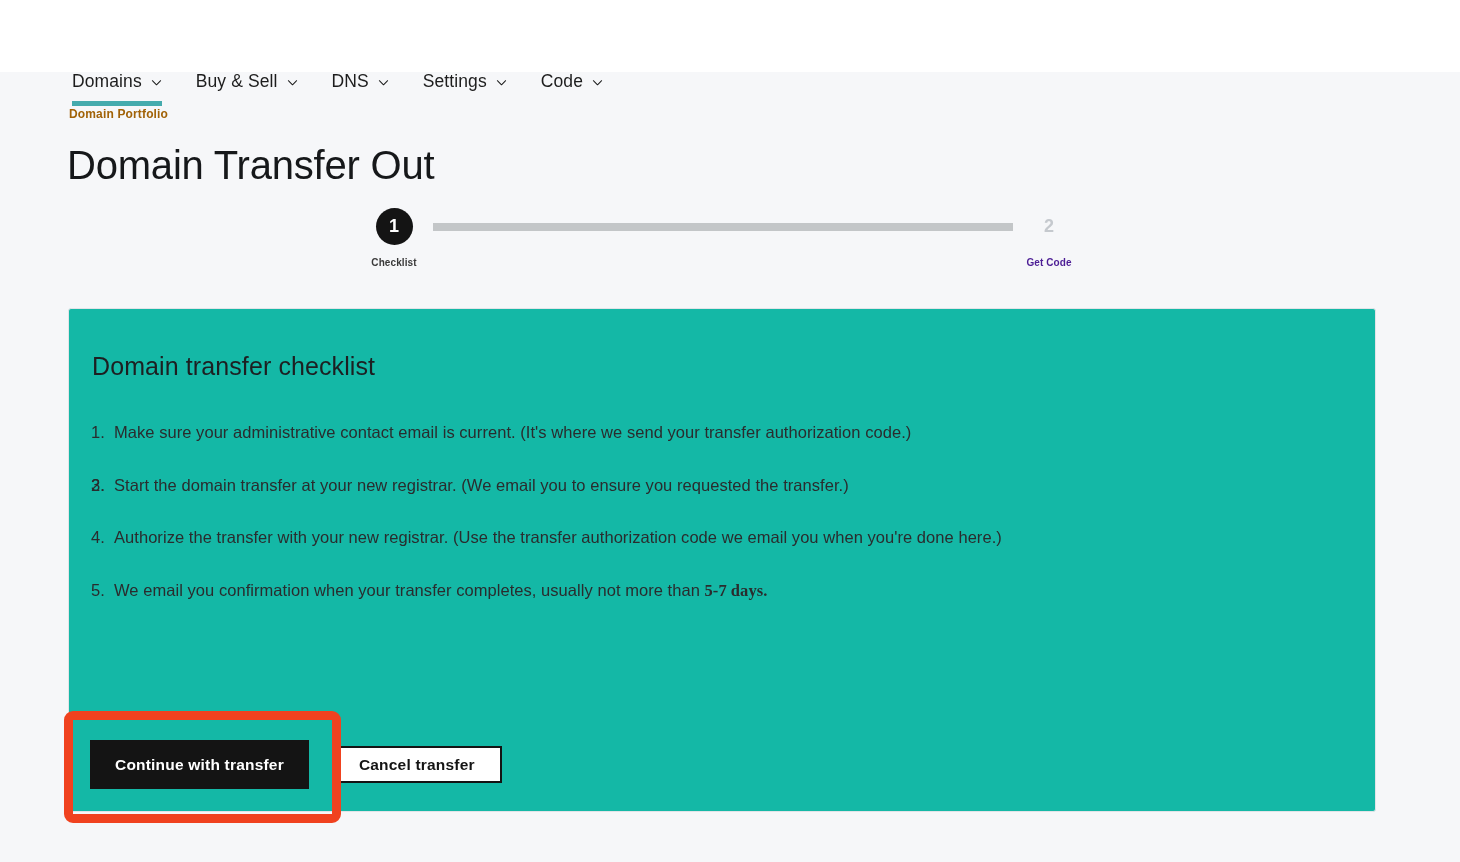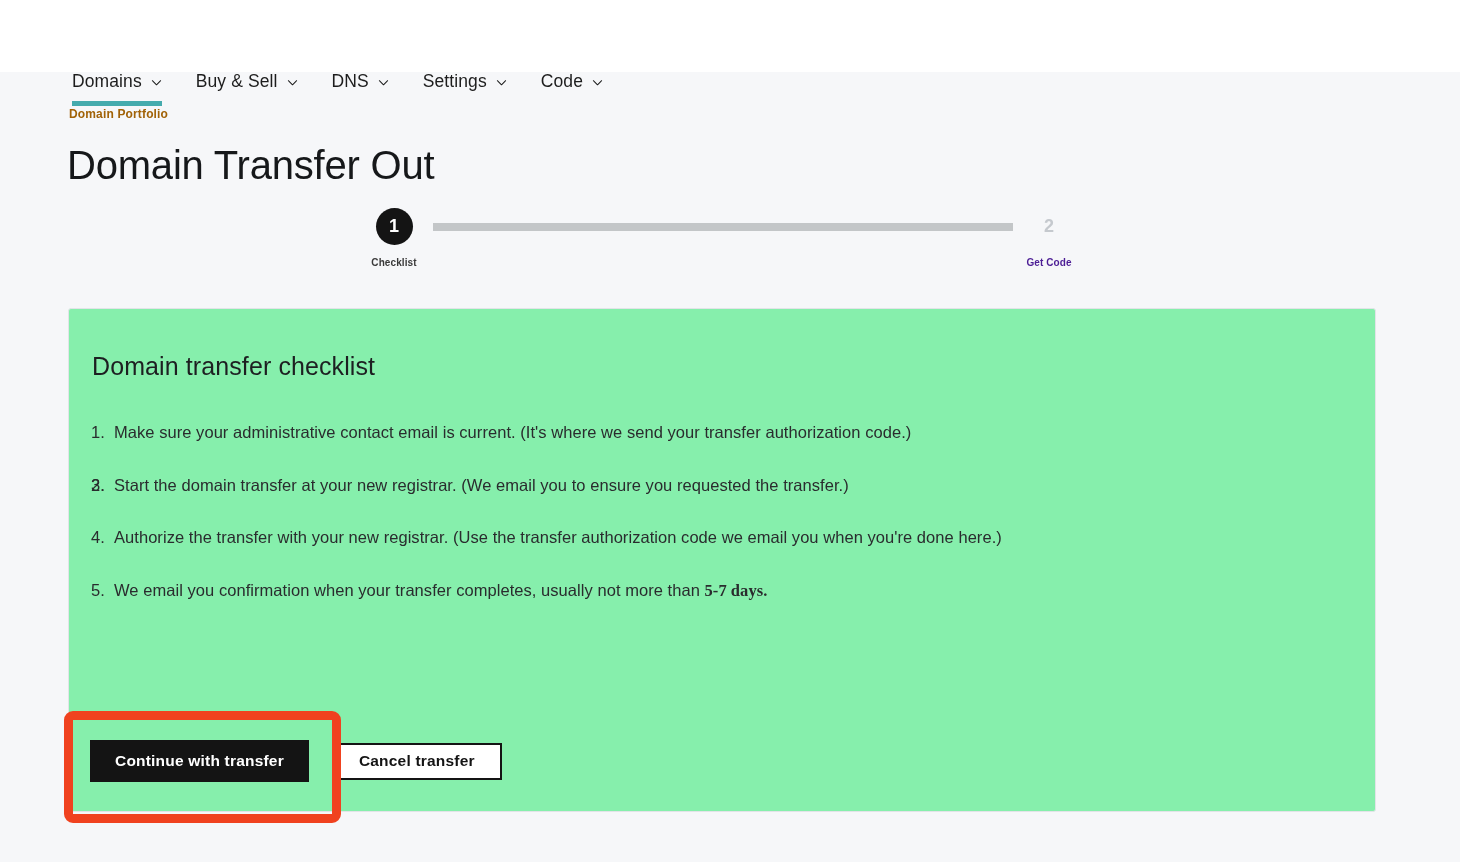--- a/index.html
+++ b/index.html
@@ -149,21 +149,21 @@
     background: #c3c6c8;
   }
 
   
   .card {
     position: absolute;
     left: 68px;
     top: 308px;
     width: 1308px;
     height: 504px;
-    background: #86efac;
+    background: #14b8a6;
     border: 1px solid #e2e4e8;
     border-radius: 3px;
     box-sizing: border-box;
   }
   .card-title {
     position: absolute;
     left: 23px;
     top: 43px;
     font-size: 25px;
     font-weight: normal;
@@ -212,21 +212,21 @@
     font-weight: bold;
     letter-spacing: .2px;
     cursor: pointer;
     box-sizing: border-box;
     white-space: nowrap;
   }
   .btn-primary {
     background: #141414;
     color: #ffffff;
     border: none;
-    height: 42px;
+    height: 49px;
     padding: 12px 25px;
   }
   .btn-secondary {
     background: #ffffff;
     color: #141414;
     border: 2px solid #141414;
     height: 37px;
     padding: 0 25px;
   }
 

